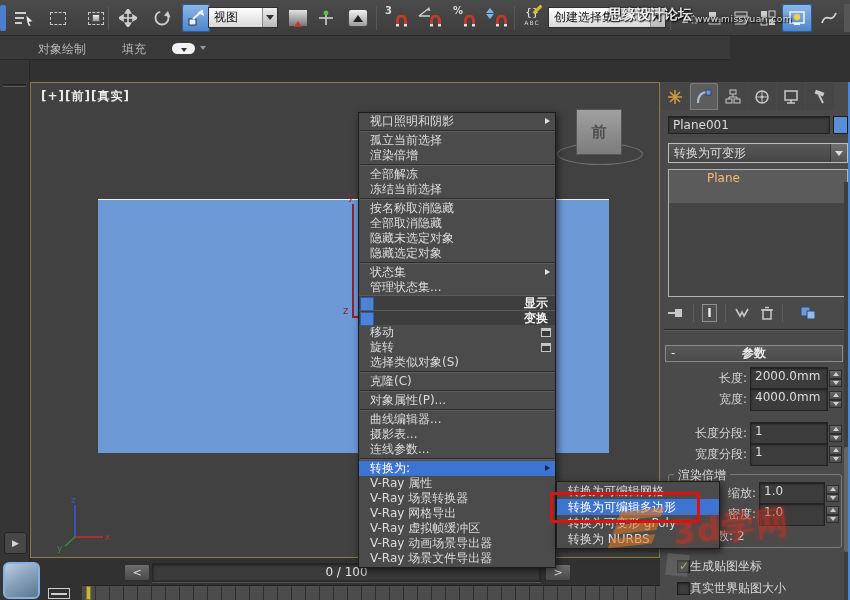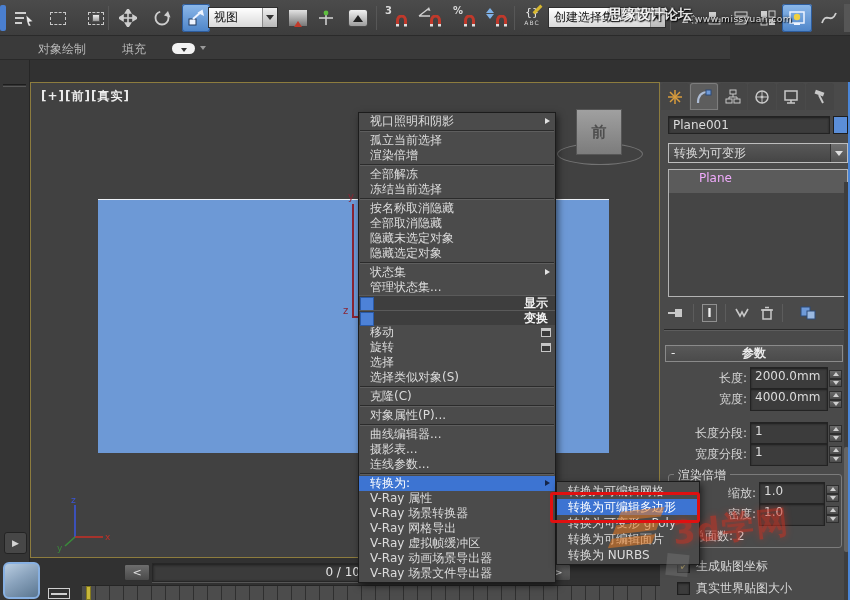--- a/index.html
+++ b/index.html
@@ -40,21 +40,21 @@
 #viewport{left:30px;top:82px;width:630px;height:476px;background:#414141;border:1px solid #8d7c3e;z-index:1}
 #vplabel{left:10px;top:5px;font-weight:bold;color:#ececec;letter-spacing:1px}
 #plane{left:67px;top:116px;width:511px;height:254px;background:#6d99d6;border-top:1px solid #eef2f8}
 #vcube{left:545px;top:26px;width:46px;height:46px;background:linear-gradient(#a0a0a0,#7c7c7c);border:1px solid #565656;display:flex;align-items:center;justify-content:center;color:#4e4e4e;font-weight:bold;font-size:15px;z-index:3}
 #vring{left:526px;top:60px;width:86px;height:22px;border:1px solid #737373;border-radius:50%;z-index:2}
 .giz{background:#8a2433;position:absolute;z-index:2}
 .gizlbl{position:absolute;color:#8a2433;font-size:10px;z-index:2}
 
 .menu{position:absolute;background:#4b4b4b;border:1px solid #1c1c1c;box-shadow:2px 3px 7px rgba(0,0,0,.55);padding:1px 0}
 #quadmenu{left:358px;top:112px;width:198px;z-index:50}
-#submenu{left:556px;top:481px;width:144px;z-index:52}
+#submenu{left:556px;top:481px;width:164px;z-index:52}
 .mitem{height:15px;line-height:15px;padding:0 16px 0 11px;color:#dcdcdc;position:relative;white-space:nowrap;font-size:12px}
 #submenu .mitem{height:16px;line-height:16px}
 .mitem.sel{background:#3d74d2;color:#fff}
 .marrow{position:absolute;right:5px;top:4px;width:0;height:0;border-left:5px solid #e2e2e2;border-top:3.5px solid transparent;border-bottom:3.5px solid transparent}
 .mitem.sel .marrow{border-left-color:#15264a}
 .msettings{position:absolute;right:4px;top:3px;width:10px;height:9px;border:1px solid #c6c6c6;background:#3a3a3a;box-shadow:inset 0 2px 0 #c6c6c6}
 .mhead{height:15px;line-height:15px;background:#3e3e3e;border-top:1px solid #5a5a5a;color:#f2f2f2;font-weight:bold;text-align:right;padding-right:7px;position:relative;font-size:12px}
 .mhead::before{content:"";position:absolute;left:1px;top:1px;width:12px;height:12px;background:#4d82d8;border:1px solid #2a5aa8}
 .msep{height:2px;border-top:1px solid #2b2b2b;border-bottom:1px solid #5e5e5e;margin:1px 1px}
 #redrect{left:550px;top:492px;width:150px;height:31px;border:3px solid #e01010;border-radius:3px;z-index:60;pointer-events:none}
@@ -69,41 +69,41 @@
 .ptab{width:28px;height:27px;display:flex;align-items:center;justify-content:center;background:#464646;border-radius:3px 3px 0 0}
 .ptab.on{background:#5d5d5d;box-shadow:inset 0 0 0 1px #7d7d7d}
 .field{background:#3c3c3c;border:1px solid #232323;box-shadow:inset 0 1px 2px #1e1e1e;color:#dcdcdc;line-height:16px;padding:0 4px;white-space:nowrap;overflow:hidden}
 #pname{position:absolute;left:8px;top:34px;width:162px;height:18px}
 #pswatch{position:absolute;left:173px;top:34px;width:15px;height:18px;background:#5b8ed8;border:1px solid #1e1e1e}
 #pcombo{position:absolute;left:8px;top:61px;width:180px;height:20px;border:1px solid #bdbdbd;background:linear-gradient(#585858,#454545);display:flex;align-items:center}
 #pcombo .txt{flex:1;padding:0 5px}
 #pcombo .arr{width:17px;height:100%;background:linear-gradient(#707070,#525252);border-left:1px solid #333;display:flex;align-items:center;justify-content:center}
 #pcombo .caret{border-top-color:#ddd;border-left-width:4px;border-right-width:4px}
 #pstack{position:absolute;left:8px;top:87px;width:180px;height:128px;background:#454545;border:1px solid #b3b3b3}
-#pstack .row{height:23px;line-height:17px;background:#5b5b5b;color:#f0abfc;padding-left:30px}
+#pstack .row{height:33px;line-height:17px;background:#5b5b5b;color:#fdba74;padding-left:38px}
 #ptools{position:absolute;left:2px;top:220px;width:186px;height:22px;display:flex;align-items:center}
 #ptools .ic{margin:0 5px;display:flex;align-items:center;justify-content:center}
 #ptools .vsep{width:1px;height:18px;background:#2a2a2a;border-right:1px solid #5c5c5c;margin:0 3px}
 .showend{width:15px;height:18px;border:1px solid #909090;background:#4f4f4f;color:#f0f0f0;font-weight:bold;text-align:center;line-height:16px;font-size:12px}
 #pdivider{position:absolute;left:4px;top:247px;width:182px;height:2px;border-top:1px solid #282828;border-bottom:1px solid #5d5d5d}
 #prollout{position:absolute;left:5px;top:263px;width:178px;height:17px;border:1px solid #8a8a8a;background:linear-gradient(#585858,#4b4b4b);text-align:center;font-weight:bold;color:#ececec;line-height:15px}
 #prollout .minus{position:absolute;left:5px;font-weight:normal}
 .prow{position:absolute;left:0;width:182px;height:17px;display:flex;align-items:center}
 .prow .lbl{flex:1;text-align:right;padding-right:3px;color:#d5d5d5;white-space:nowrap}
 .prow .field{width:78px;height:23px}
 .spinner{width:13px;height:17px;margin-left:1px;display:flex;flex-direction:column}
 .spinner b{flex:1;background:linear-gradient(#6a6a6a,#4c4c4c);border:1px solid #2e2e2e;display:flex;align-items:center;justify-content:center}
 .spinner i{width:0;height:0;border-left:3px solid transparent;border-right:3px solid transparent}
 .spinner .u i{border-bottom:4px solid #cfcfcf}.spinner .d i{border-top:4px solid #cfcfcf}
 #pgroup{position:absolute;left:8px;top:392px;width:174px;height:74px;border:1px solid #7b7b7b;border-radius:3px}
 #pgroup .glabel{position:absolute;left:5px;top:-8px;background:#4a4a4a;padding:0 4px;color:#dcdcdc}
 #pgroup .prow{width:168px}
 #pgroup .prow .field{width:66px}
 #pfaces{position:absolute;left:24px;top:53px;color:#d8d8d8}
-.chk{position:absolute;left:17px;height:14px;display:flex;align-items:center;gap:6px;color:#d8d8d8;white-space:nowrap}
+.chk{position:absolute;left:17px;height:14px;display:flex;align-items:center;color:#d8d8d8;white-space:nowrap}
 .chk .box{width:13px;height:13px;background:#3c3c3c;border:1px solid #1e1e1e;box-shadow:inset 0 1px 2px #222;position:relative}
 .chk.on .box::after{content:"✓";position:absolute;left:1px;top:-2px;color:#e0c468;font-weight:bold;font-size:12px}
 #pscroll{position:absolute;left:184px;top:100px;width:5px;height:418px;background:#3e3e3e}
 #pscroll .thumb{position:absolute;left:0;top:265px;width:5px;height:105px;background:#646464;border-radius:2px}
 #blueedge{left:848px;top:82px;width:2px;height:518px;background:#4a86d8;z-index:70}
 
 #bluetile{left:3px;top:562px;width:37px;height:37px;border-radius:6px;border:2px solid #87b0e2;background:linear-gradient(150deg,#b9cde1 0%,#8aa3bd 45%,#5a7690 100%)}
 .tlbtn{position:absolute;top:564px;width:26px;height:17px;background:linear-gradient(#6d6d6d,#4a4a4a);border:1px solid #303030;border-radius:2px;color:#e2e2e2;text-align:center;line-height:15px;font-size:11px}
 #tltrack{left:152px;top:563px;width:389px;height:19px;background:#3b3b3b;border:1px solid #262626;box-shadow:inset 0 1px 3px #1c1c1c,0 1px 0 #565656;color:#e3e3e3;text-align:center;line-height:17px}
 #ruler{left:82px;top:585px;width:578px;height:15px;border-top:1px solid #252525;background:repeating-linear-gradient(90deg,#4c4c4c 0 13px,#2f2f2f 13px 14px)}
@@ -601,25 +601,20 @@
       <span class="mlabel">移动</span>
       
       <div class="msettings"></div>
     </div>
     <div class="mitem">
       <span class="mlabel">旋转</span>
       
       <div class="msettings"></div>
     </div>
     <div class="mitem">
-      <span class="mlabel">选择</span>
-      
-      
-    </div>
-    <div class="mitem">
       <span class="mlabel">选择类似对象(S)</span>
       
       
     </div>
     <div class="msep"></div>
     <div class="mitem">
       <span class="mlabel">克隆(C)</span>
       
       
     </div>
@@ -690,25 +685,20 @@
       
       
     </div>
     <div class="mitem sel">
       <span class="mlabel">转换为可编辑多边形</span>
       
       
     </div>
     <div class="mitem">
       <span class="mlabel">转换为可变形 gPoly</span>
-      
-      
-    </div>
-    <div class="mitem">
-      <span class="mlabel">转换为可编辑面片</span>
       
       
     </div>
     <div class="mitem">
       <span class="mlabel">转换为 NURBS</span>
       
       
     </div>
   </div>
 

